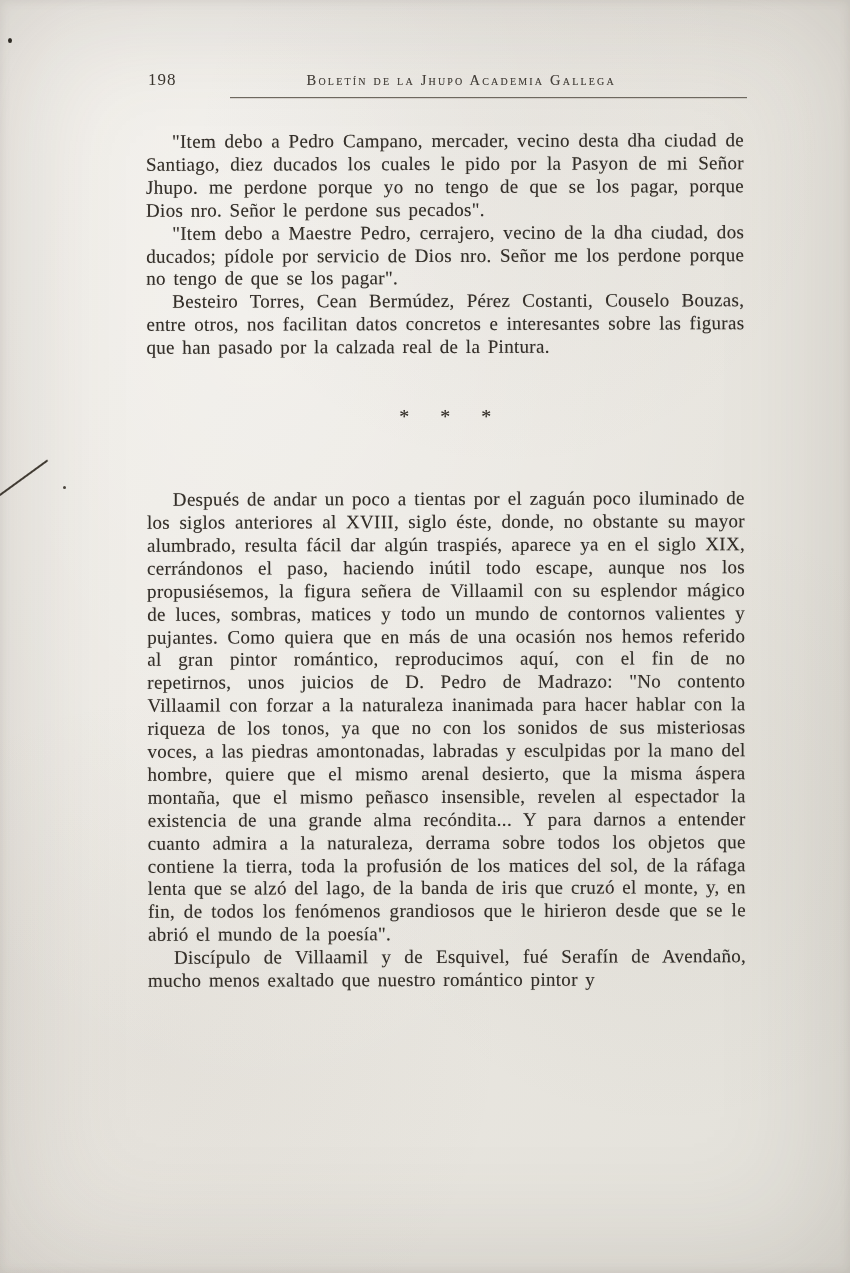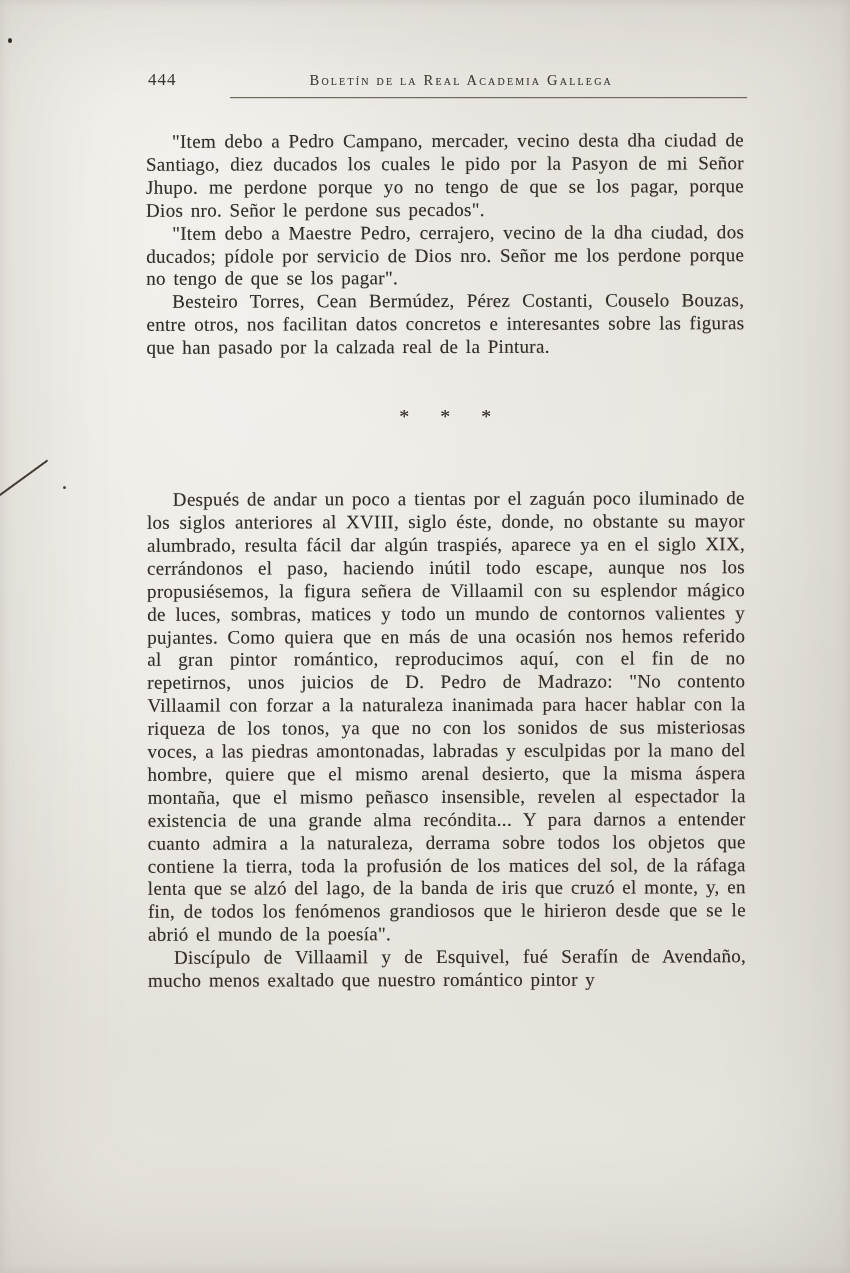--- a/index.html
+++ b/index.html
@@ -127,22 +127,22 @@
     border-radius: 50%;
     filter: blur(0.4px);
   }
 </style>
 </head>
 <body>
 
 <div class="scan-page">
 
   <header class="page-header">
-    <span class="page-number">444</span>
-    <span class="journal-title">Boletín de la Real Academia Gallega</span>
+    <span class="page-number">198</span>
+    <span class="journal-title">Boletín de la Jhupo Academia Gallega</span>
   </header>
 
   <div class="header-rule"></div>
 
   <main class="text-column">
     <p>"Item debo a Pedro Campano, mercader, vecino desta dha ciudad de Santiago, diez ducados los cuales le pido por la Pasyon de mi Señor Jhupo. me perdone porque yo no tengo de que se los pagar, porque Dios nro. Señor le perdone sus pecados".</p>
     <p>"Item debo a Maestre Pedro, cerrajero, vecino de la dha ciudad, dos ducados; pídole por servicio de Dios nro. Señor me los perdone porque no tengo de que se los pagar".</p>
     <p>Besteiro Torres, Cean Bermúdez, Pérez Costanti, Couselo Bouzas, entre otros, nos facilitan datos concretos e interesantes sobre las figuras que han pasado por la calzada real de la Pintura.</p>
 
     <div class="section-separator">* * *</div>

